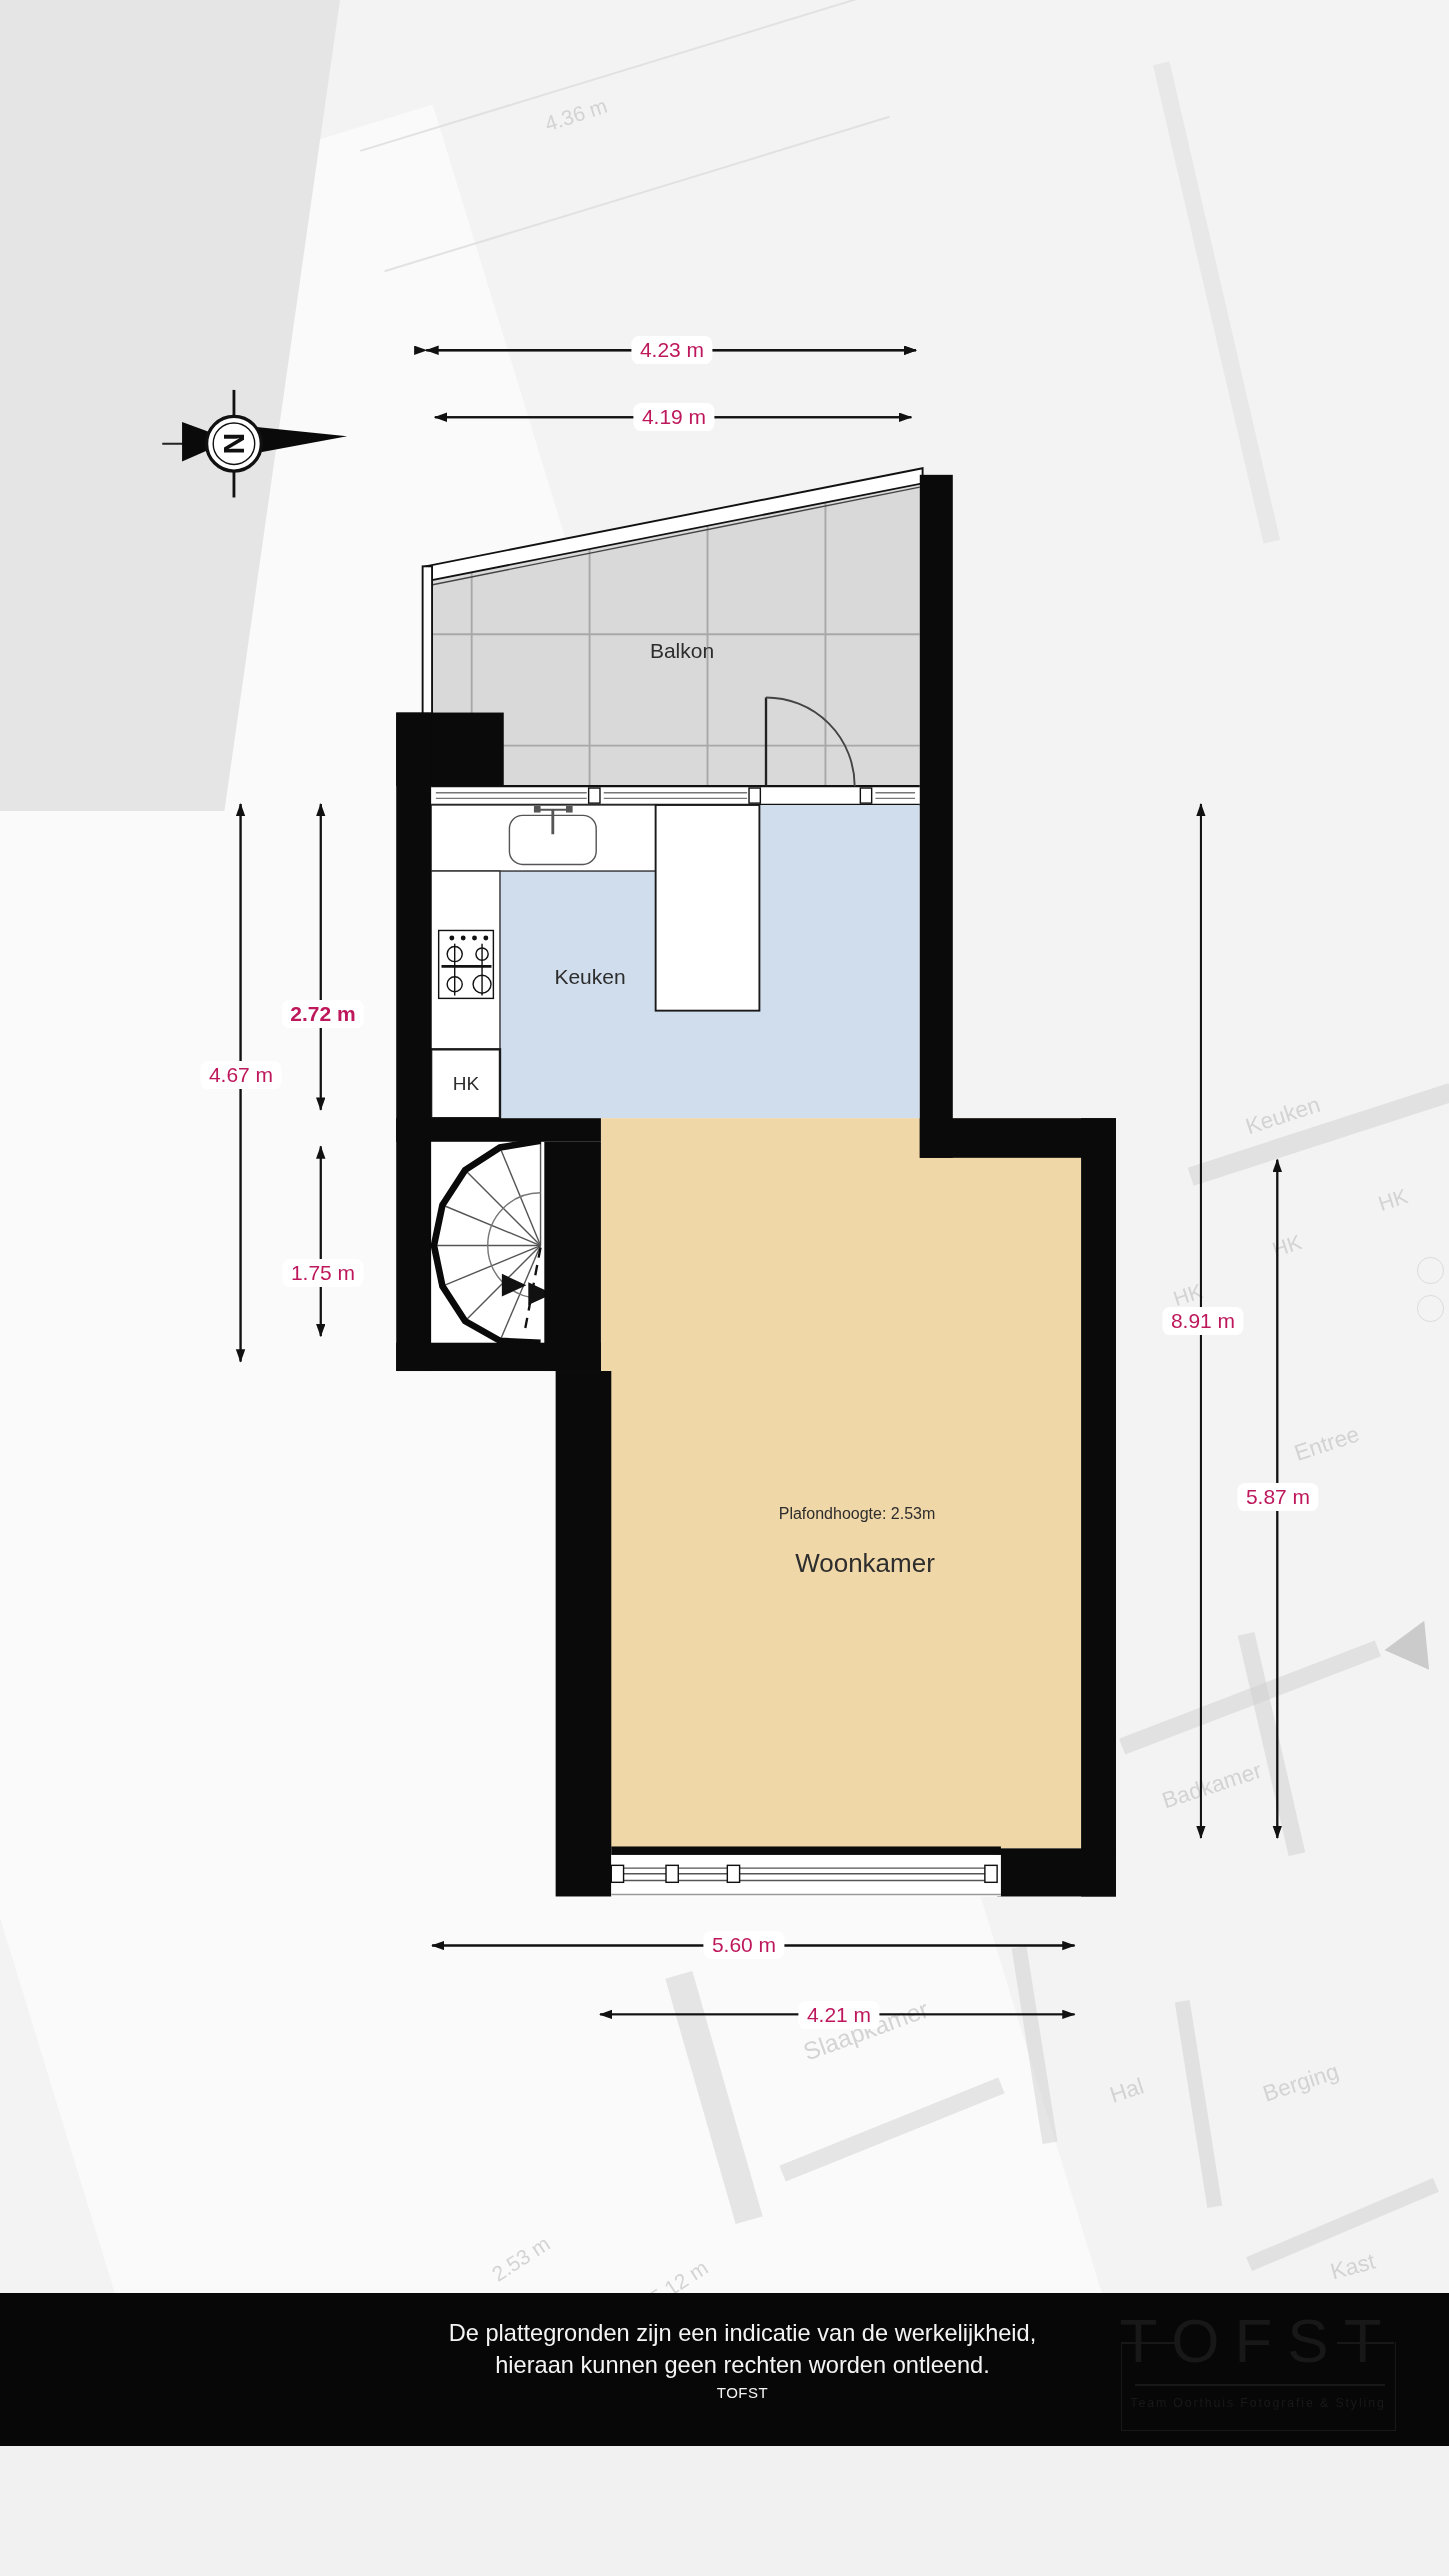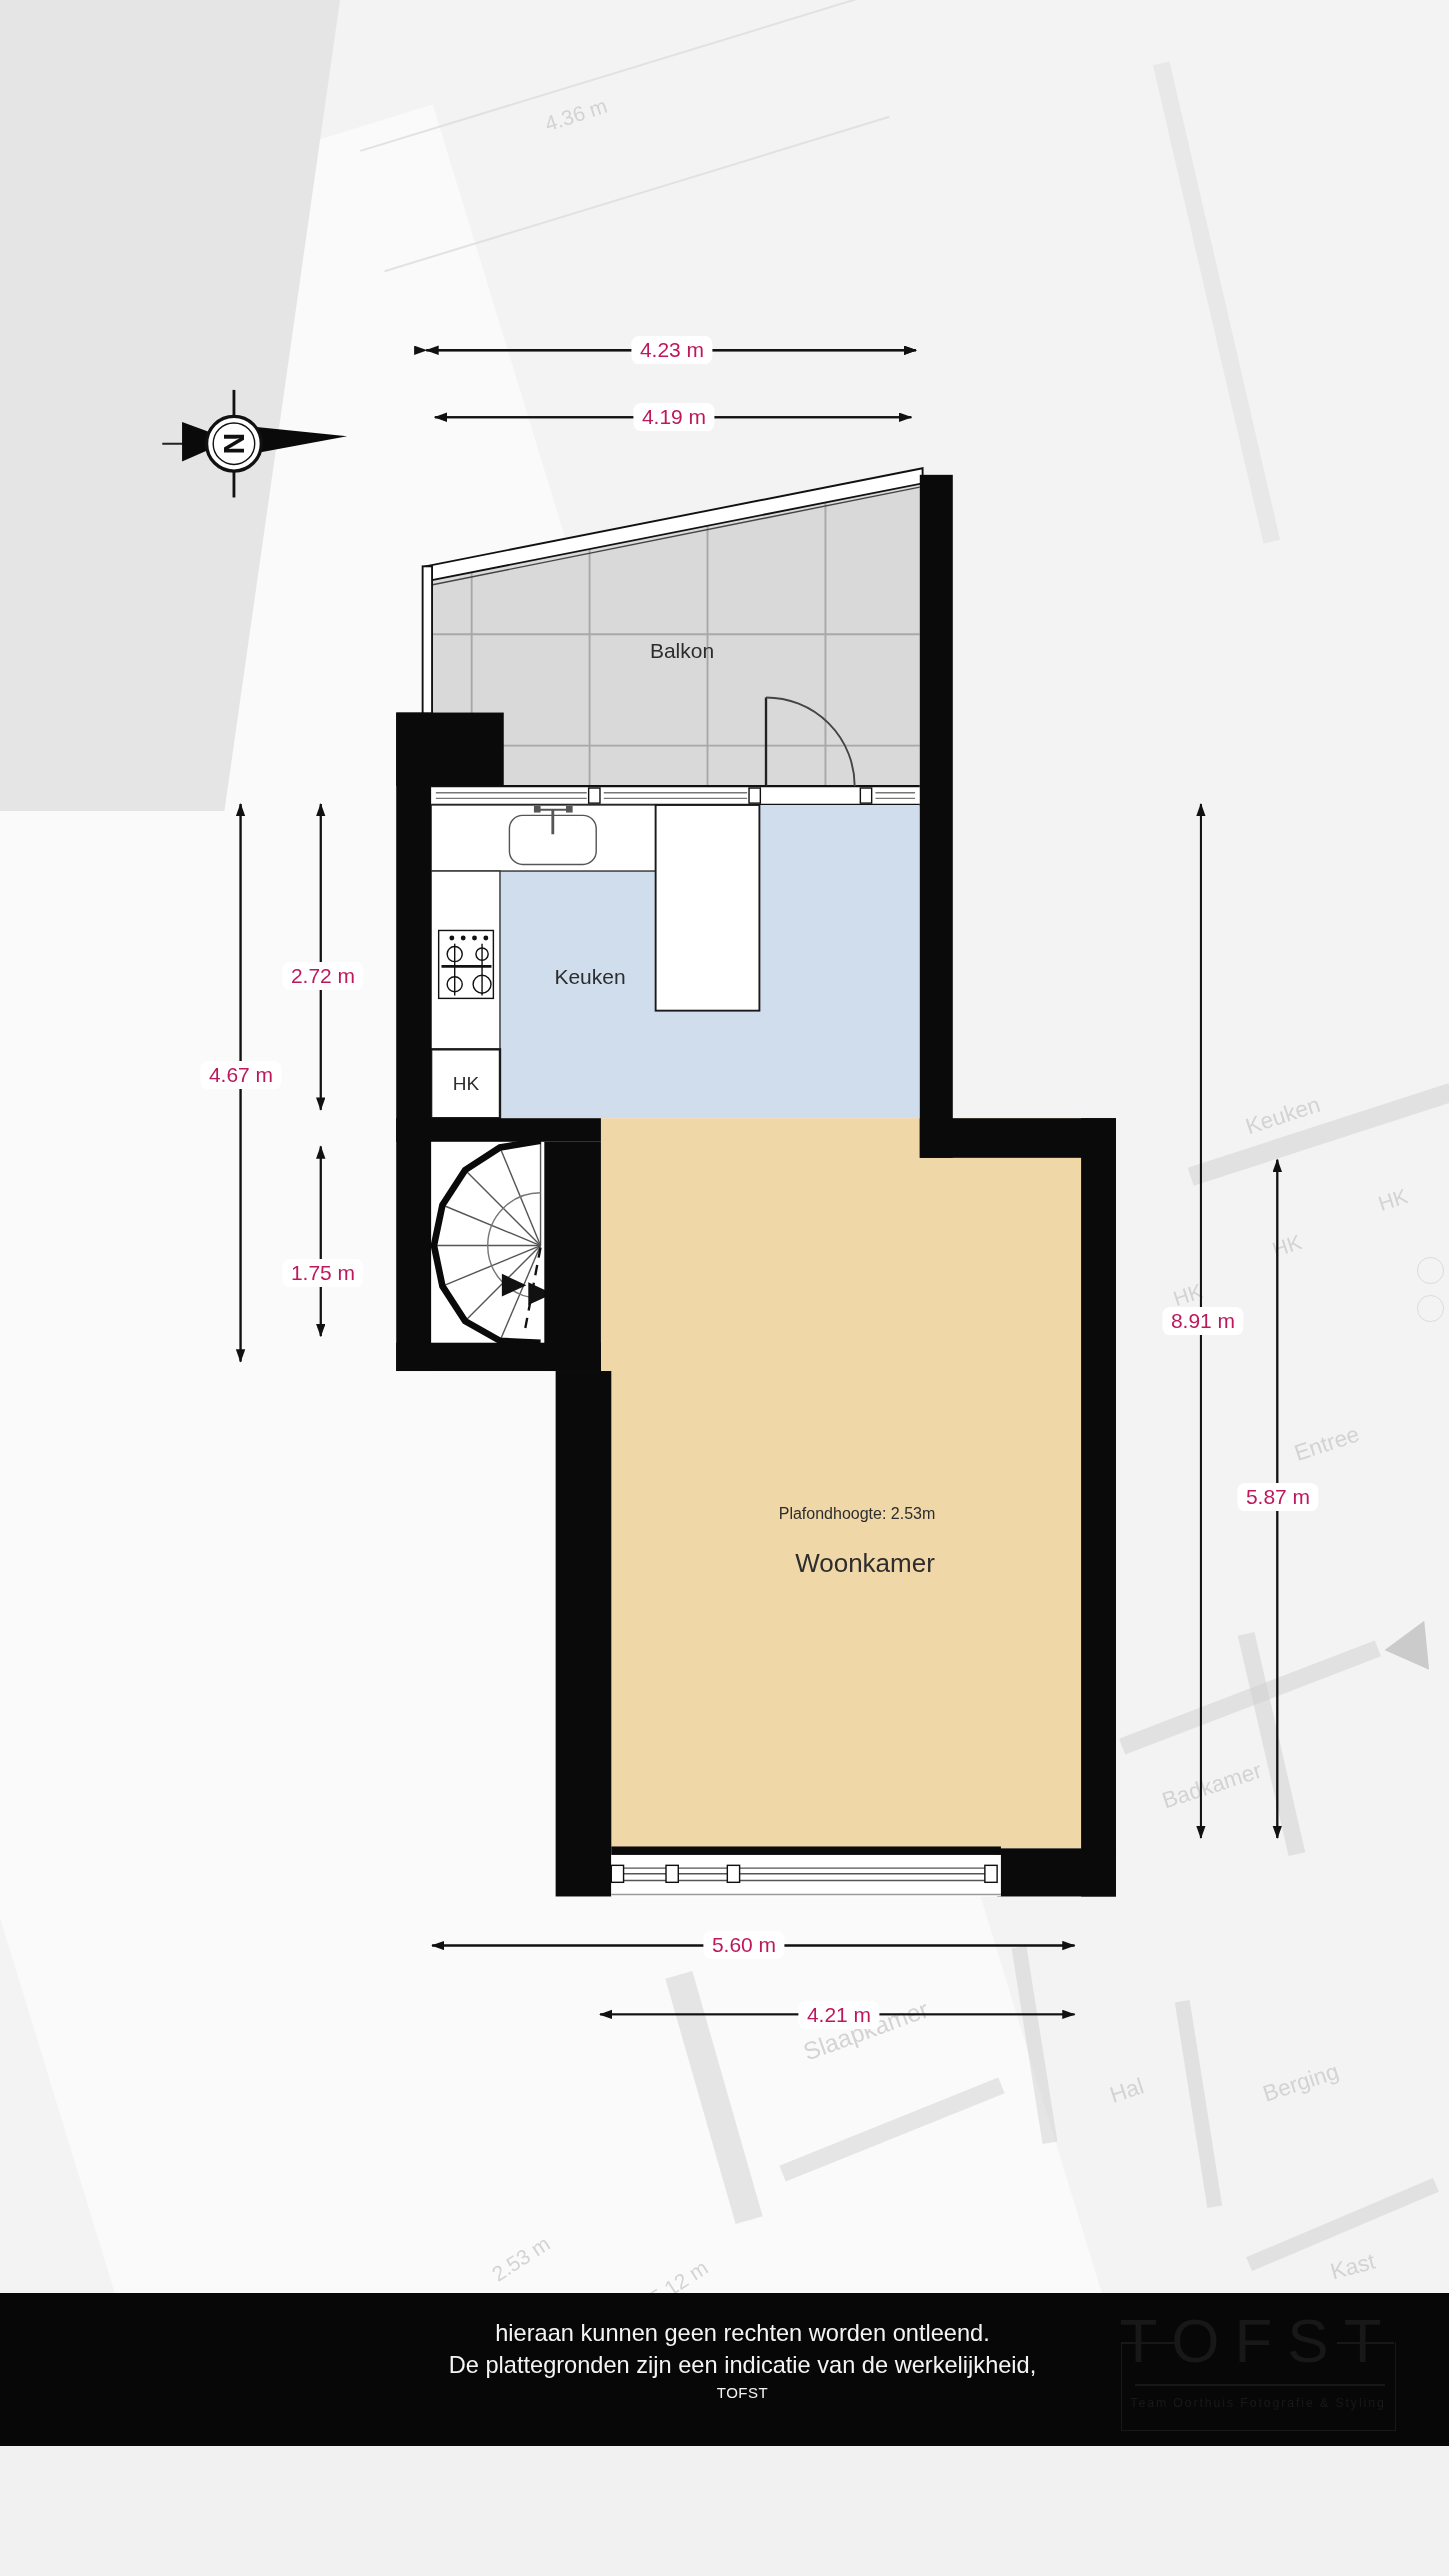--- a/index.html
+++ b/index.html
@@ -249,32 +249,32 @@
   </svg>
 
   <div class="abs room-label" style="left:682px;top:651px;font-size:21px;">Balkon</div>
   <div class="abs room-label" style="left:590px;top:977px;font-size:21px;">Keuken</div>
   <div class="abs room-label" style="left:466px;top:1084px;font-size:19px;">HK</div>
   <div class="abs room-label" style="left:865px;top:1563px;font-size:26px;">Woonkamer</div>
   <div class="abs room-label" style="left:857px;top:1514px;font-size:16px;">Plafondhoogte: 2.53m</div>
 
   <div class="abs dim-label" style="left:672px;top:350px;">4.23 m</div>
   <div class="abs dim-label" style="left:674px;top:417px;">4.19 m</div>
-  <div class="abs dim-label" style="left:323px;top:976px;">2.72 m</div>
+  <div class="abs dim-label" style="left:323px;top:1014px;font-weight:bold;">2.72 m</div>
   <div class="abs dim-label" style="left:241px;top:1075px;">4.67 m</div>
   <div class="abs dim-label" style="left:323px;top:1245px;margin-top:28px;">1.75 m</div>
   <div class="abs dim-label" style="left:1203px;top:1321px;">8.91 m</div>
   <div class="abs dim-label" style="left:1278px;top:1497px;">5.87 m</div>
   <div class="abs dim-label" style="left:744px;top:1945px;">5.60 m</div>
   <div class="abs dim-label" style="left:839px;top:2015px;">4.21 m</div>
 
   <div class="abs" id="footer-bar"></div>
   <div class="abs" id="footer-text">
+    <div class="l">De plattegronden zijn een indicatie van de werkelijkheid,</div>
     <div class="l">hieraan kunnen geen rechten worden ontleend.</div>
-    <div class="l">De plattegronden zijn een indicatie van de werkelijkheid,</div>
     <div class="s">TOFST</div>
   </div>
 
   <div class="abs logo-frame" style="left:1121px;top:2342px;width:273px;height:88px;border-top:none;"></div>
   <div class="abs" style="left:1121px;top:2342px;width:57px;height:1.9px;background:#181818;"></div>
   <div class="abs" style="left:1337px;top:2342px;width:57px;height:1.9px;background:#181818;"></div>
   <div class="abs" id="logo-text">TOFST</div>
   <div class="abs" style="left:1135px;top:2384px;width:250px;height:1.9px;background:#181818;"></div>
   <div class="abs" id="logo-sub">Team Oorthuis Fotografie &amp; Styling</div>
 

